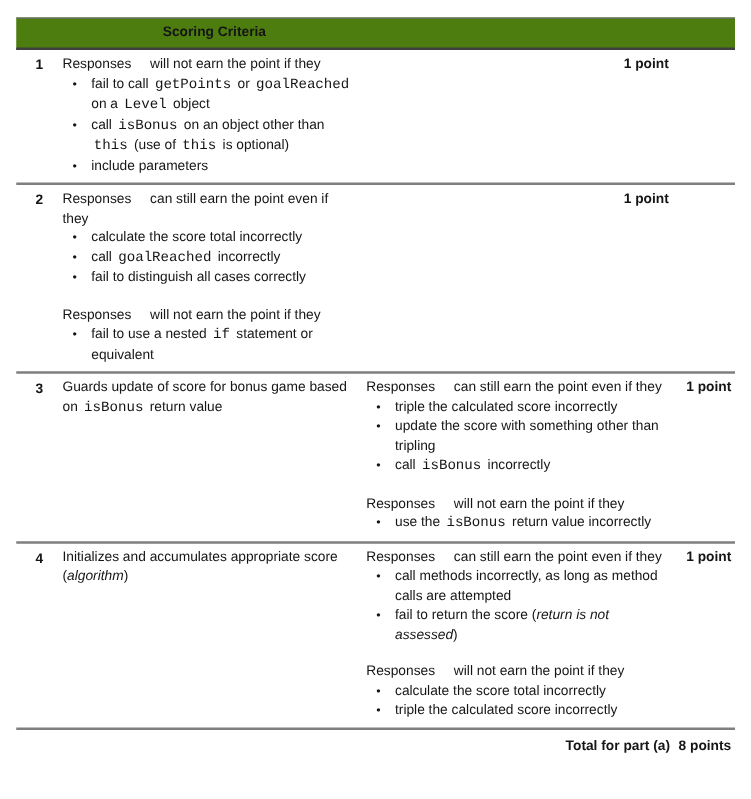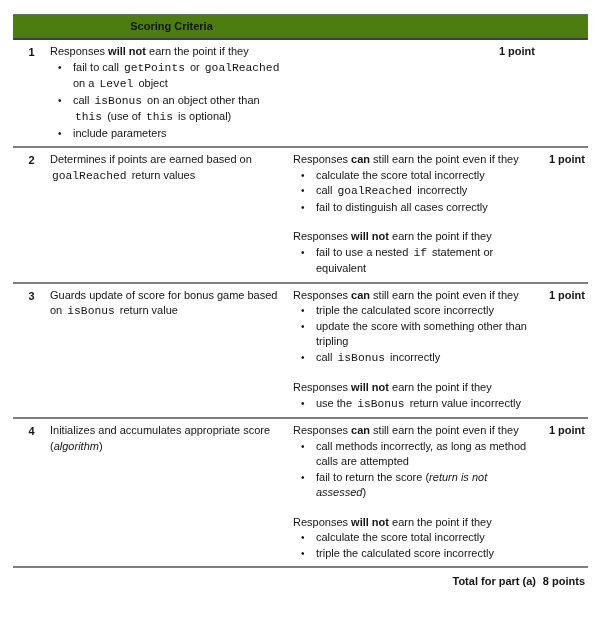--- a/index.html
+++ b/index.html
@@ -39,21 +39,21 @@
   .bullet .btxt{flex:1;}
   
   .tfoot{
     display:grid;grid-template-columns:37px 243px 245px 50px;
     padding:6px 0 4px 0;
   }
   .tfoot .flabel{grid-column:1 / 4;font-weight:bold;text-align:right;padding-right:2px;}
   .tfoot .fpoints{font-weight:bold;text-align:right;padding-right:3px;white-space:nowrap;}
   
   .code{font-family:"Liberation Mono","DejaVu Sans Mono",monospace;font-size:11.3px;padding:0 2px;}
-  .b{font-weight:bold;}
+  .b{font-weight:normal;margin-left:12px;}
   .i{font-style:italic;margin-top:24px;}
 </style>
 </head>
 <body>
 
 <div class="rubric">
   <div class="thead">
     <div class="hcell"></div>
     <div class="hcell">Scoring Criteria</div>
     <div class="hcell"></div>
@@ -79,21 +79,20 @@
                 <div class="btxt"><span>include parameters</span></div>
               </div>
             </div>
           </div>
         </div>
     <div class="cell-points">1 point</div>
   </div>
 
   <div class="trow">
     <div class="cell-num">2</div>
-    <div class="cell-criteria"><span>Determines if points are earned based on </span><span class="code">goalReached</span><span> return values</span></div>
     <div class="cell-rules">
           <div class="rule-block">
             <div class="rule-intro"><span>Responses </span><span class="b">can</span><span> still earn the point even if they</span></div>
             <div class="bullets">
               <div class="bullet">
                 <span class="marker">•</span>
                 <div class="btxt"><span>calculate the score total incorrectly</span></div>
               </div>
               <div class="bullet">
                 <span class="marker">•</span>

